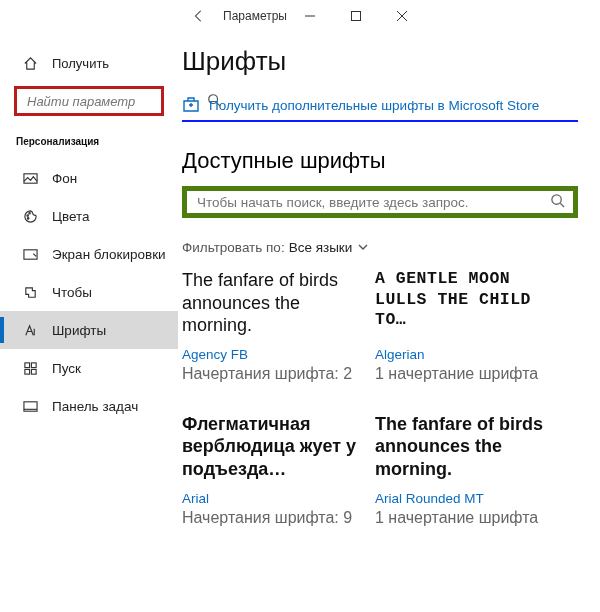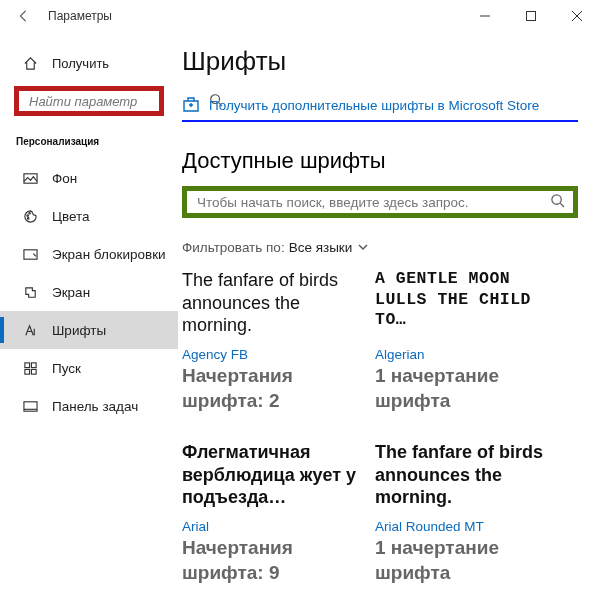--- a/index.html
+++ b/index.html
@@ -5,21 +5,21 @@
   * { box-sizing: border-box; }
   html, body {
     margin: 0; padding: 0;
     width: 600px; height: 612px;
     background: #ffffff;
     font-family: "Segoe UI", Tahoma, sans-serif;
     font-size: 13px;
     color: #000;
     overflow: hidden;
   }
-  .window { width: 600px; height: 612px; display: flex; flex-direction: column; }
+  .window { width: 600px; height: 612px; display: flex; flex-direction: column; align-items: center; }
 
   
   .titlebar {
     height: 32px;
     display: flex; align-items: center;
     padding-left: 4px;
   }
   .titlebar .back {
     width: 40px; height: 32px; display:flex; align-items:center; justify-content:center;
   }
@@ -40,21 +40,21 @@
   }
   .home-row {
     display:flex; align-items:center;
     height: 34px; padding-left: 22px;
     font-size: 13px; color:#222;
   }
   .home-row .icon { width:16px; display:flex; justify-content:center; margin-right:14px;}
   .home-row .icon svg, .nav-item .icon svg { width:15px; height:15px; stroke:#333; stroke-width:1.2; fill:none;}
   .search-wrap { padding: 6px 14px 12px 14px; }
   .search-box {
-    border:5px solid #b91c1c; height:30px;
+    border:3px solid #b91c1c; height:30px;
     display:flex; align-items:center; padding: 0 6px 0 8px;
     background:#fff;
   }
   .search-box input {
     border:none; outline:none; flex:1; font-size:13px; font-style:italic; color:#666;
     background:transparent;
   }
   .search-box .sicon svg { width:14px; height:14px; stroke:#555; stroke-width:1.4; fill:none;}
 
   .category-label {
@@ -113,21 +113,21 @@
     margin-right: 18px;
     margin-bottom: 28px;
   }
   .font-sample {
     font-size: 17px; line-height:1.25;
     min-height: 70px;
     color:#111;
     word-wrap: break-word;
   }
   .font-name { color:#0a6bbf; font-size:13.5px; margin-top:8px;}
-  .font-meta { color:#666; font-size:19px; margin-top:2px; line-height:1.3;font-weight:bold;}
+  .font-meta { color:#666; font-size:16px; margin-top:2px; line-height:1.3;}
 
   .sample-agency { font-family: "Arial Narrow", "Segoe UI", sans-serif; font-stretch: condensed; font-size:18px;}
   .sample-algerian { font-family: Liberation Mono, monospace; font-weight:bold; font-size:16.5px; letter-spacing:0.5px; text-transform:uppercase;}
   .sample-arial { font-family: Arial, sans-serif; font-weight:600; font-size:18px;}
   .sample-arialround { font-family: "Arial Rounded MT Bold", Arial, sans-serif; font-weight:700; font-size:18px;}
 </style>
 </head>
 <body>
 
 <div class="window">
@@ -210,21 +210,21 @@
             </svg>
         </span>
         <span>Экран блокировки</span>
       </div>
       <div class="nav-item">
         <span class="icon">
           <svg viewBox="0 0 16 16">
               <path d="M3 3 L10 3 L10 6 L13 6 L13 13 L6 13 L6 10 L3 10 Z"></path>
             </svg>
         </span>
-        <span>Экран</span>
+        <span>Чтобы</span>
       </div>
       <div class="nav-item active">
         <span class="icon">
           <svg viewBox="0 0 16 16">
               <path d="M3 13 L7 3 L11 13 M4.5 9 H9.5 M12 6 V13"></path>
             </svg>
         </span>
         <span>Шрифты</span>
       </div>
       <div class="nav-item">

